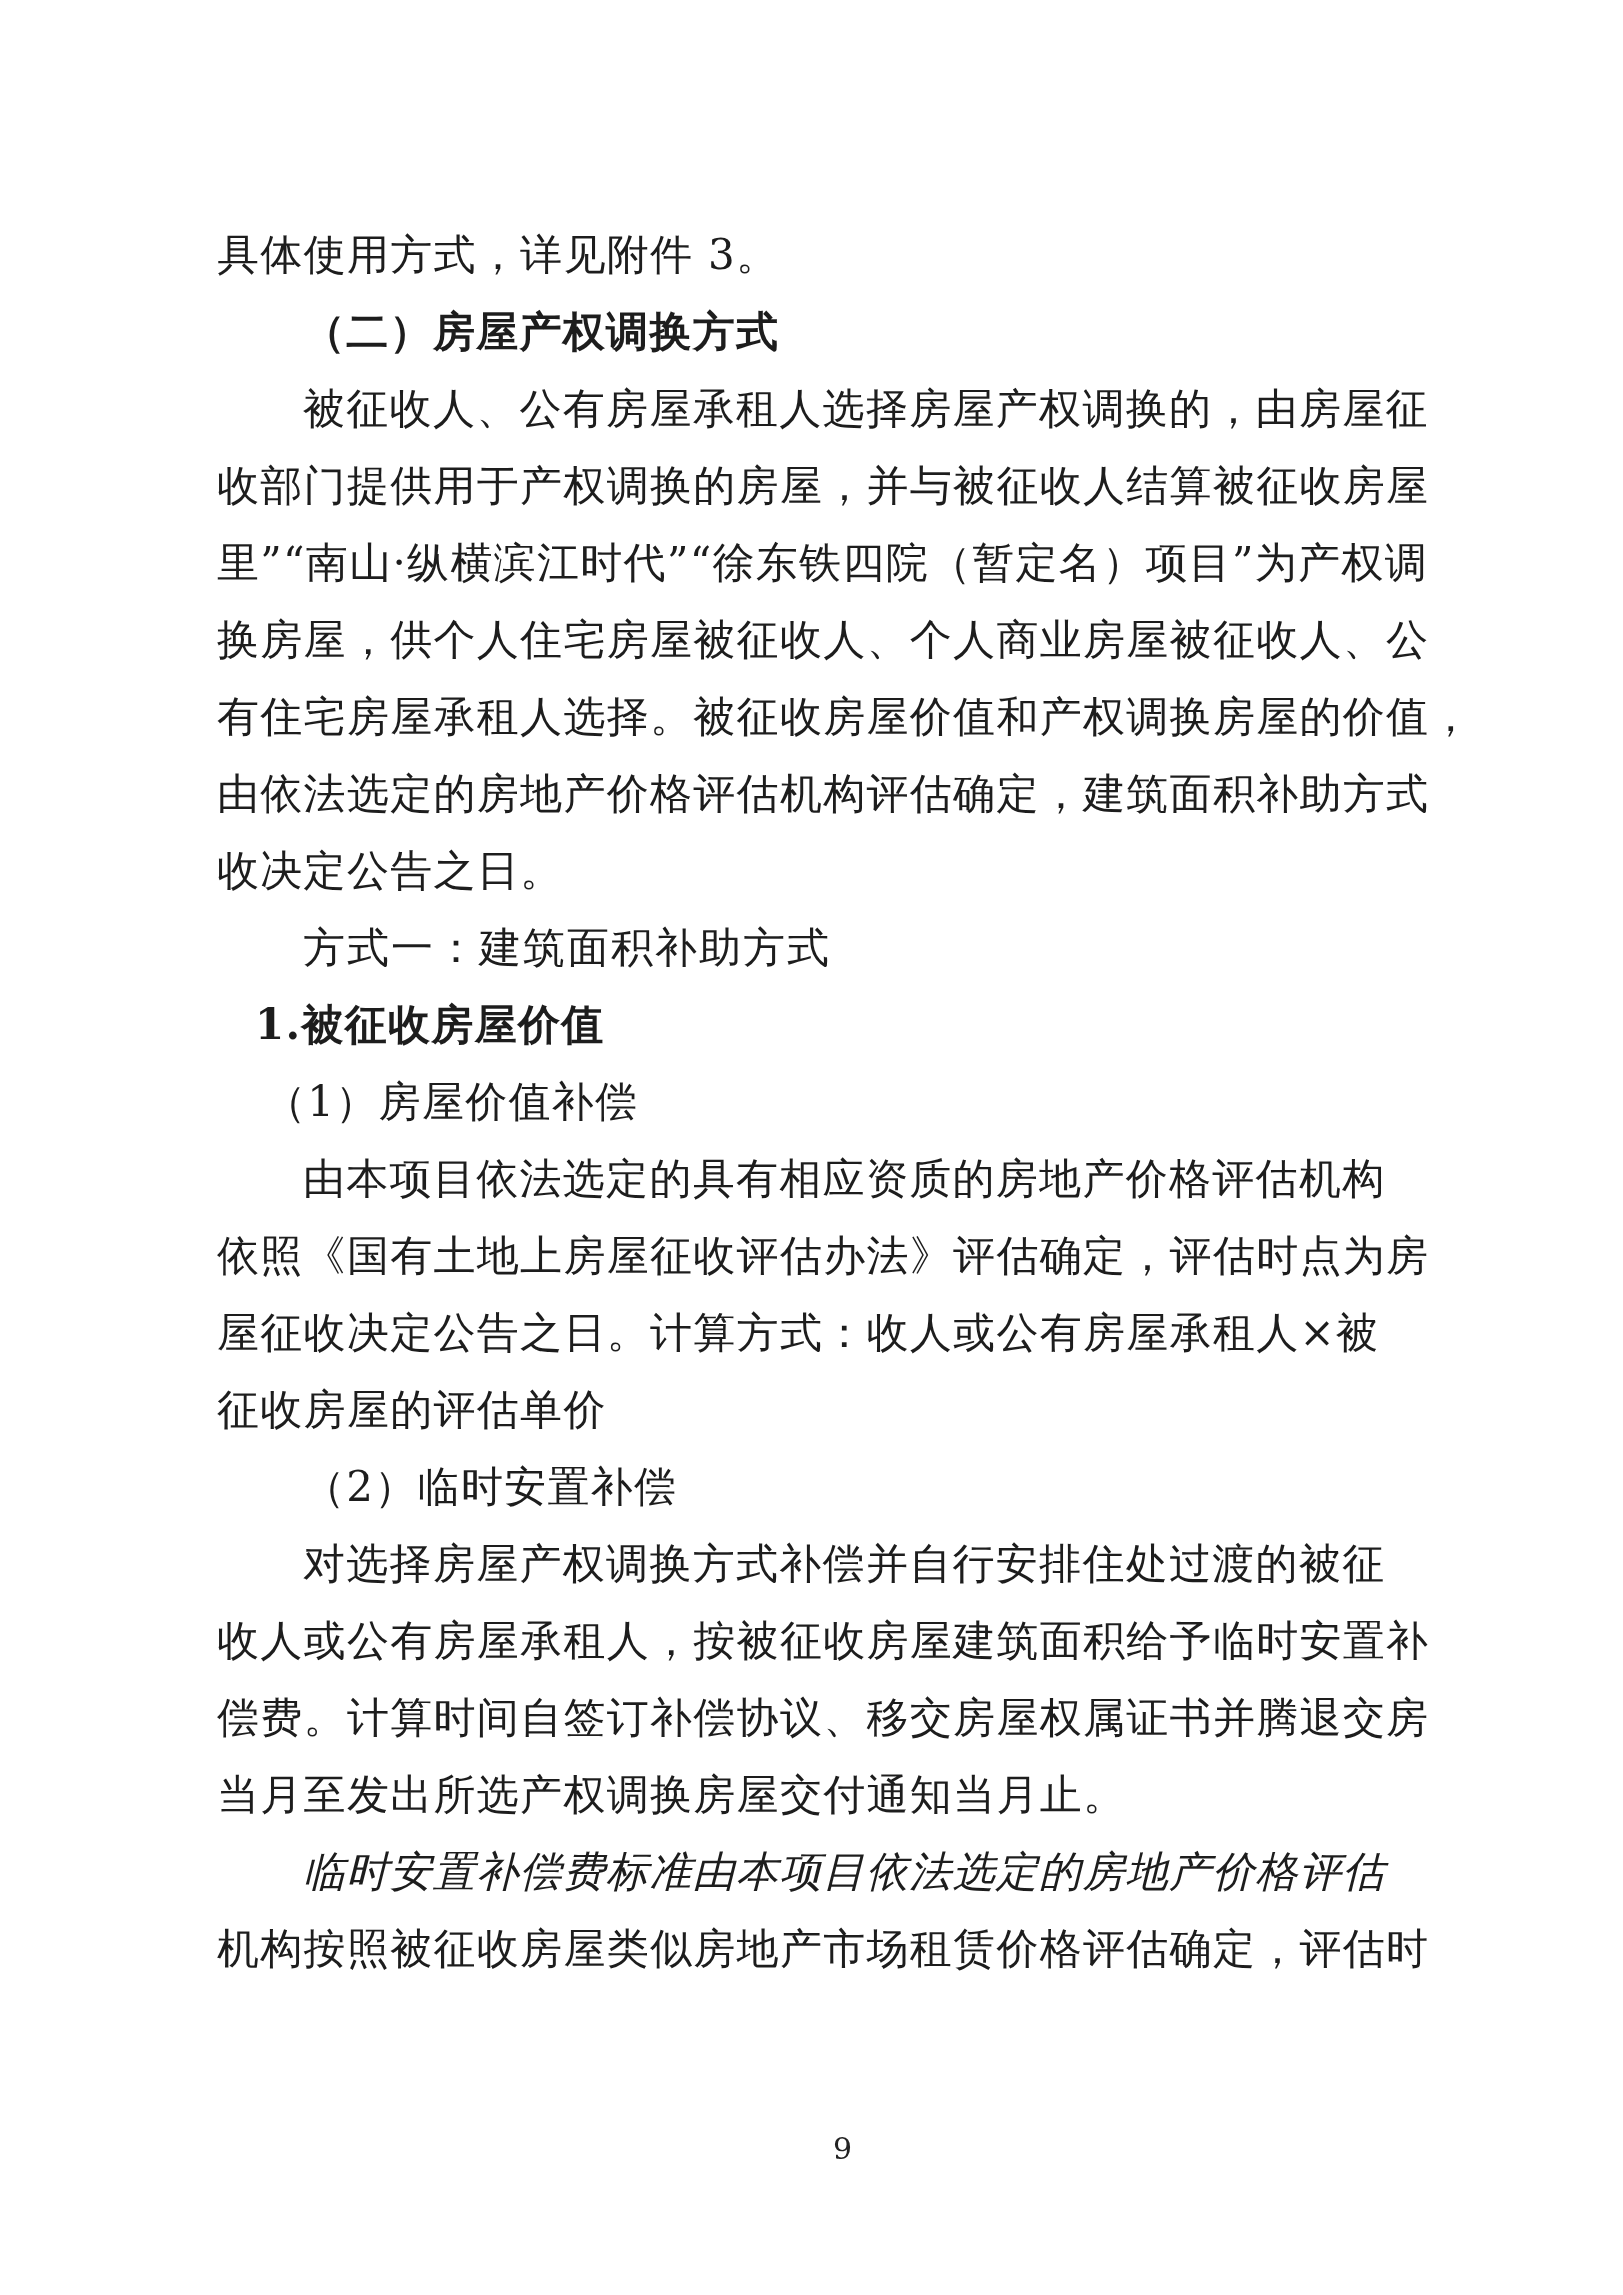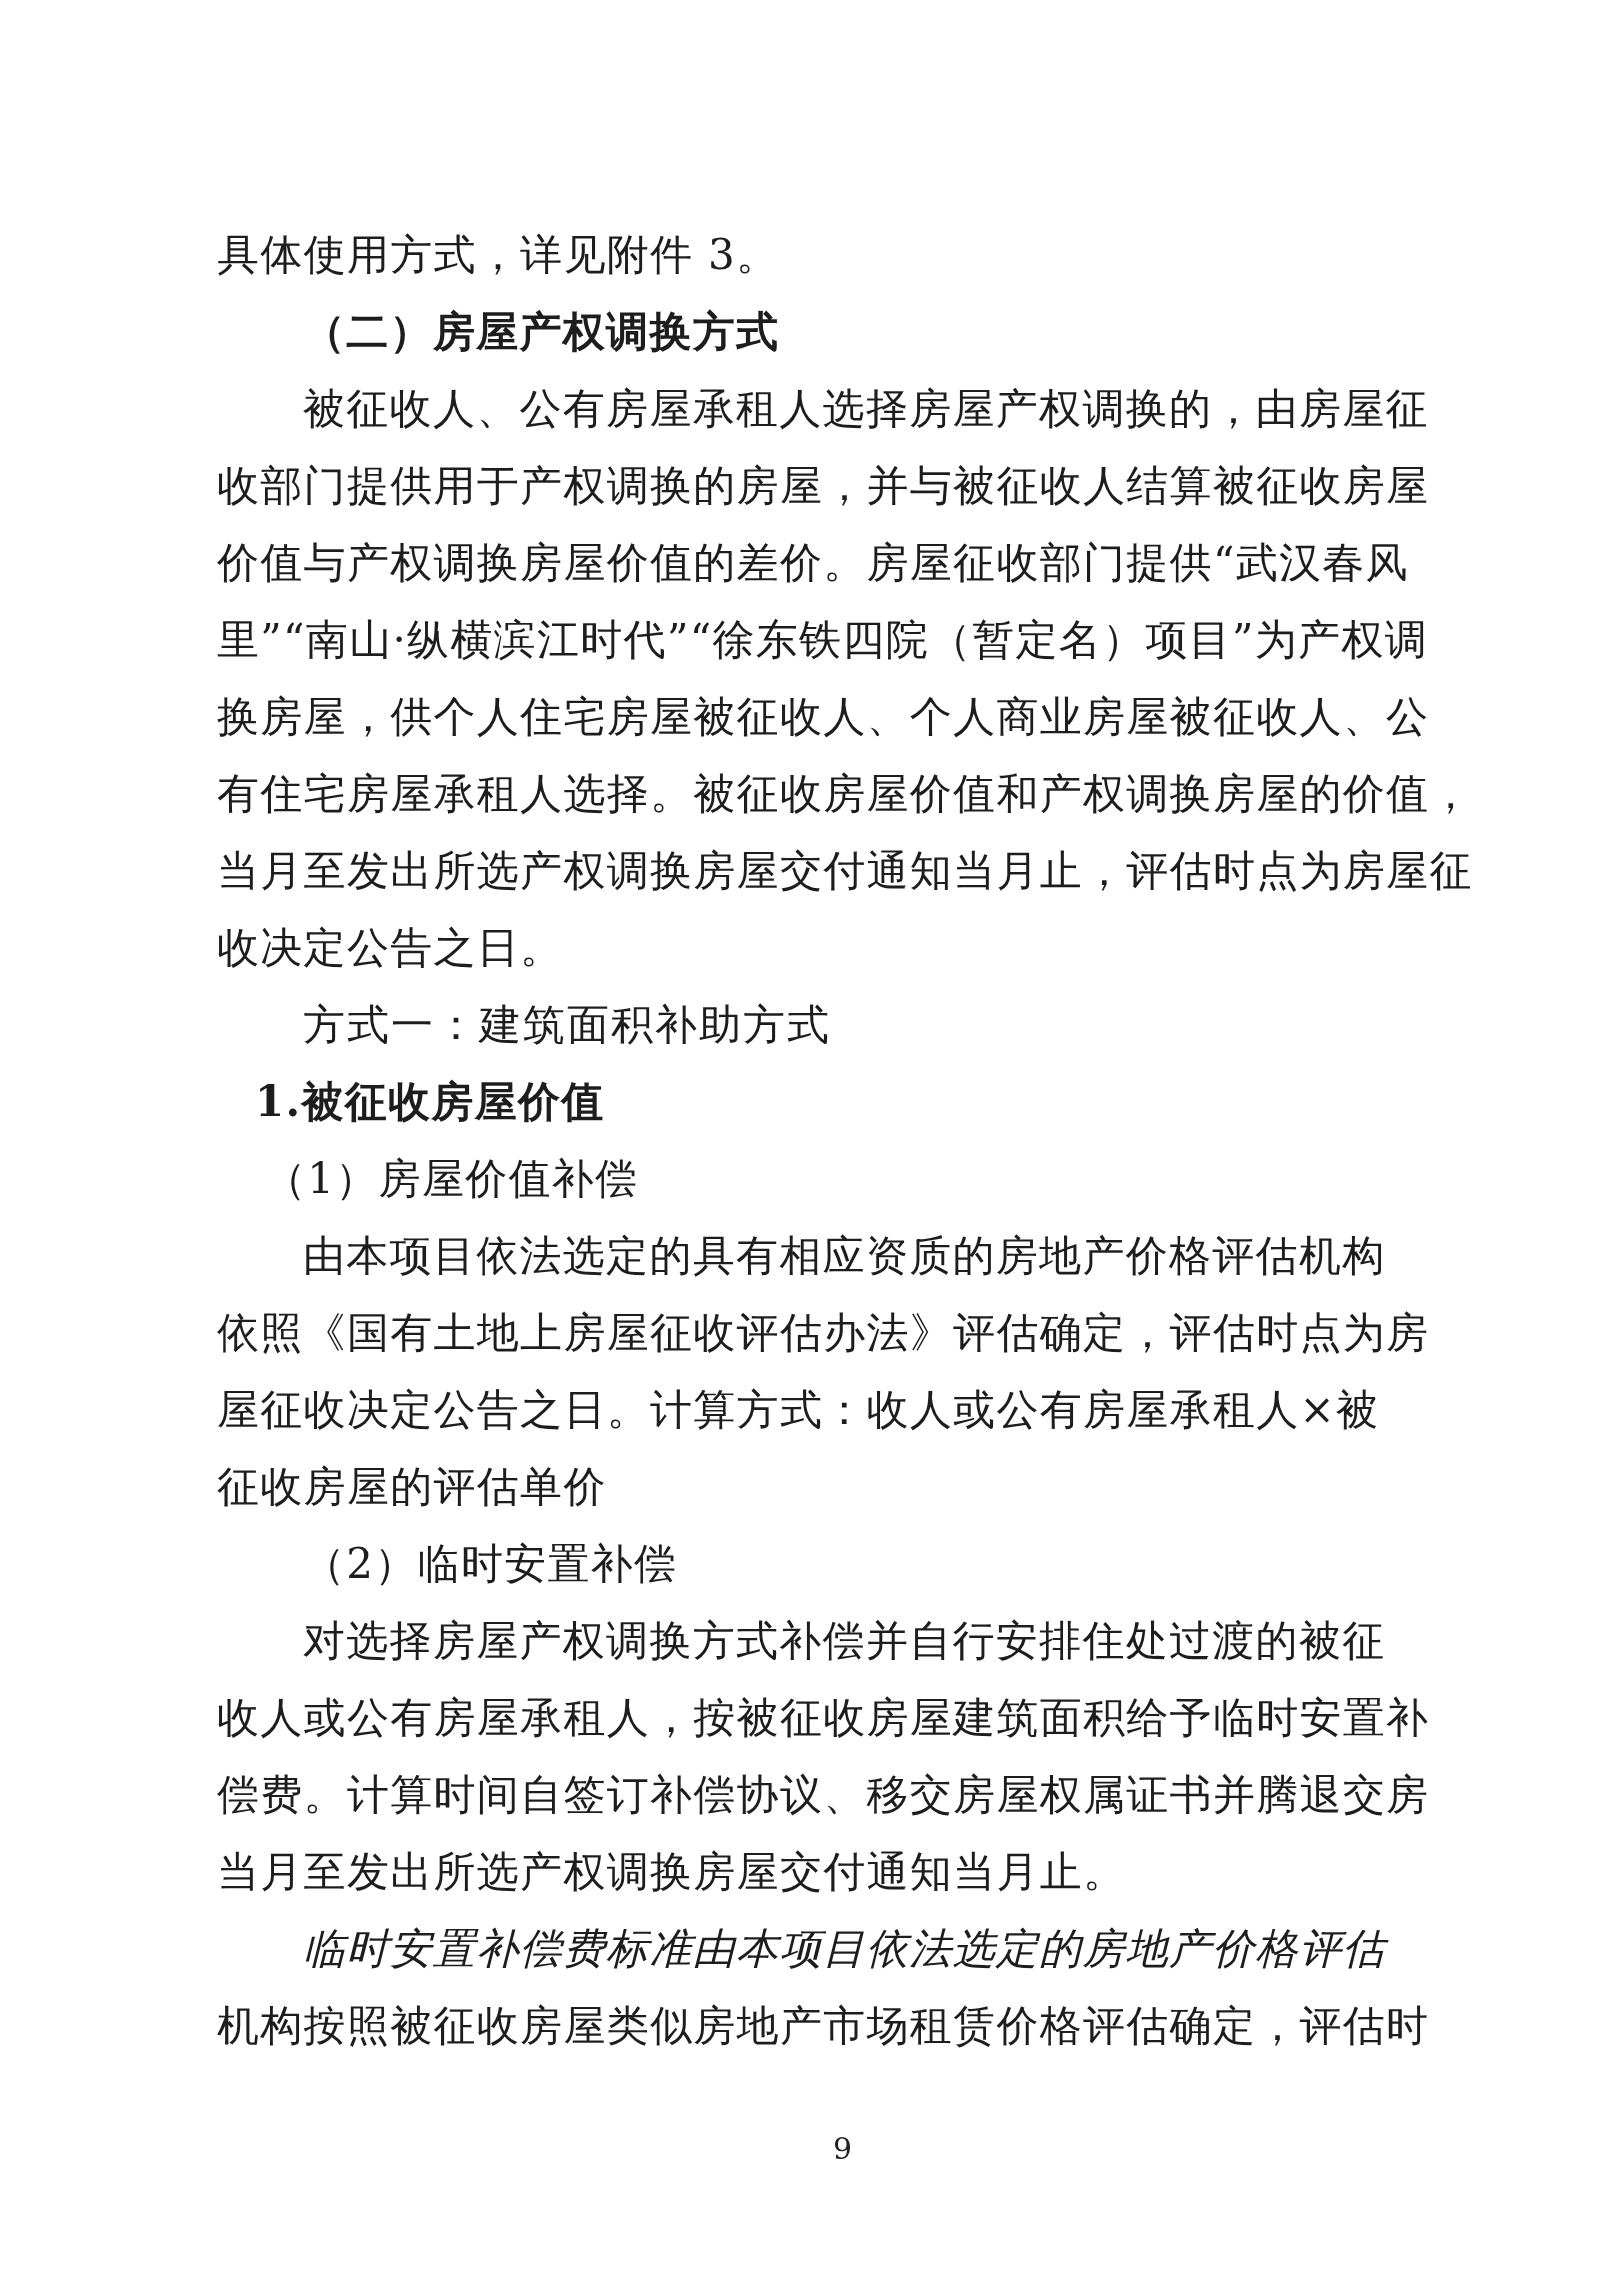--- a/index.html
+++ b/index.html
@@ -60,25 +60,24 @@
 </style>
 </head>
 <body>
 
 <div class="page">
   <div class="content" id="lines-container">
       <div class="line body">具体使用方式，详见附件 3。</div>
       <div class="line bold-kai" style="text-indent: 86px;">（二）房屋产权调换方式</div>
       <div class="line body" style="text-indent: 86px;">被征收人、公有房屋承租人选择房屋产权调换的，由房屋征</div>
       <div class="line body">收部门提供用于产权调换的房屋，并与被征收人结算被征收房屋</div>
-      <div class="line body">价值与产权调换房屋价值的差价。房屋征收部门提供“武汉春风</div>
       <div class="line body">里”“南山·纵横滨江时代”“徐东铁四院（暂定名）项目”为产权调</div>
       <div class="line body">换房屋，供个人住宅房屋被征收人、个人商业房屋被征收人、公</div>
       <div class="line body">有住宅房屋承租人选择。被征收房屋价值和产权调换房屋的价值，</div>
-      <div class="line body">当月至发出所选产权调换房屋交付通知当月止，评估时点为房屋征</div>
+      <div class="line body">由依法选定的房地产价格评估机构评估确定，建筑面积补助方式</div>
       <div class="line body">收决定公告之日。</div>
       <div class="line bold-hei" style="text-indent: 86px;">方式一：建筑面积补助方式</div>
       <div class="line bold-kai" style="text-indent: 38px;">1.被征收房屋价值</div>
       <div class="line body" style="text-indent: 47px;">（1）房屋价值补偿</div>
       <div class="line body" style="text-indent: 86px;">由本项目依法选定的具有相应资质的房地产价格评估机构</div>
       <div class="line body">依照《国有土地上房屋征收评估办法》评估确定，评估时点为房</div>
       <div class="line body">屋征收决定公告之日。计算方式：收人或公有房屋承租人×被</div>
       <div class="line body">征收房屋的评估单价</div>
       <div class="line body" style="text-indent: 86px;">（2）临时安置补偿</div>
       <div class="line body" style="text-indent: 86px;">对选择房屋产权调换方式补偿并自行安排住处过渡的被征</div>

